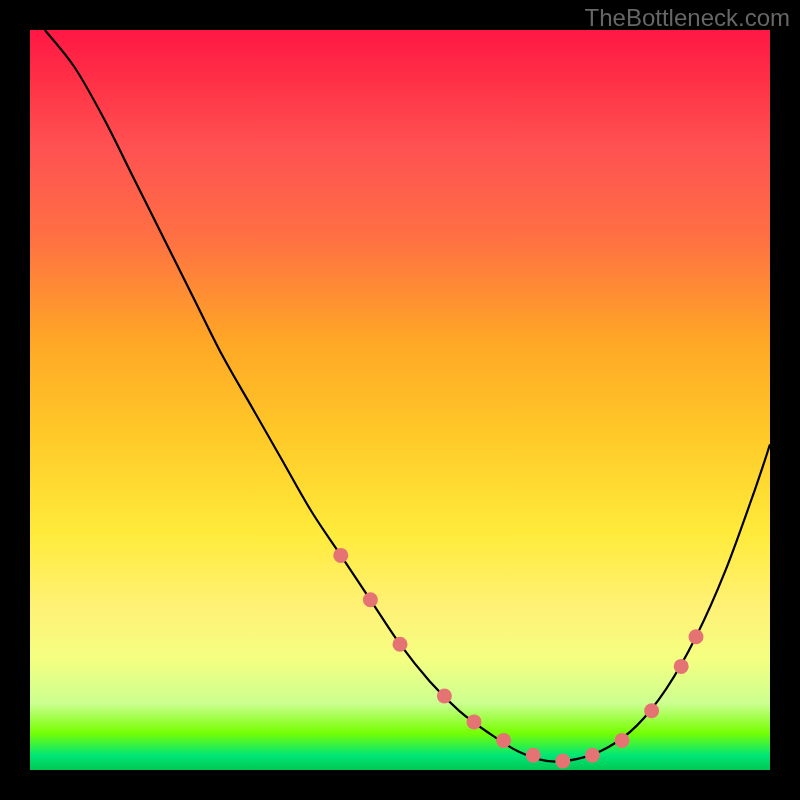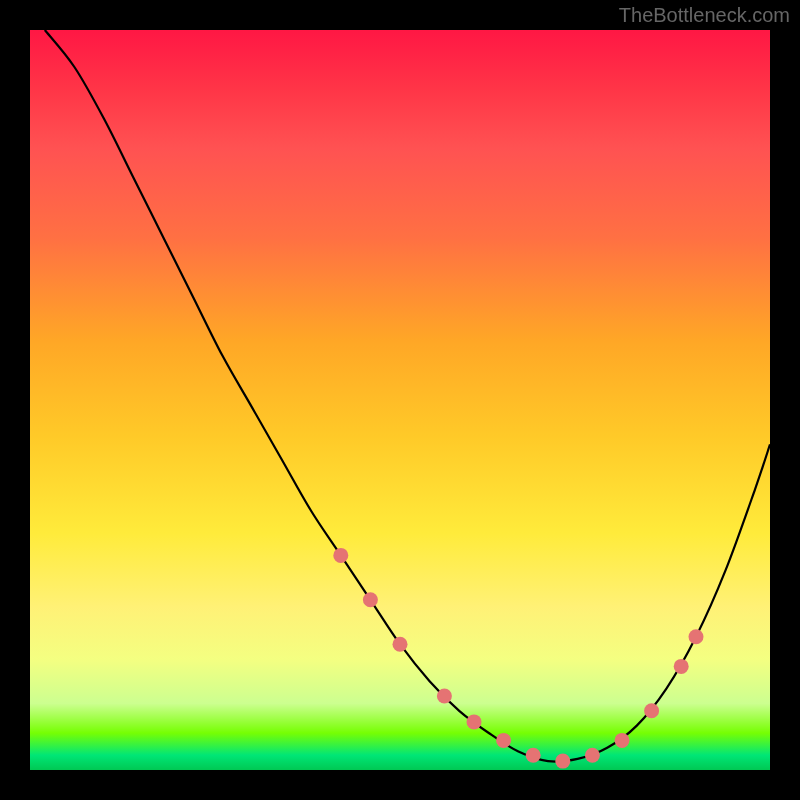--- a/index.html
+++ b/index.html
@@ -9,21 +9,21 @@
     height: 800px;
     background: #000;
     font-family: Arial, sans-serif;
     position: relative;
   }
   .watermark {
     position: absolute;
     top: 4px;
     right: 10px;
     color: #666;
-    font-size: 20px;
+    font-size: 24px;
     font-weight: 500;
     z-index: 10;
     margin-left: 12px;
   }
   .plot-area {
     position: absolute;
     left: 30px;
     top: 30px;
     width: 740px;
     height: 740px;

